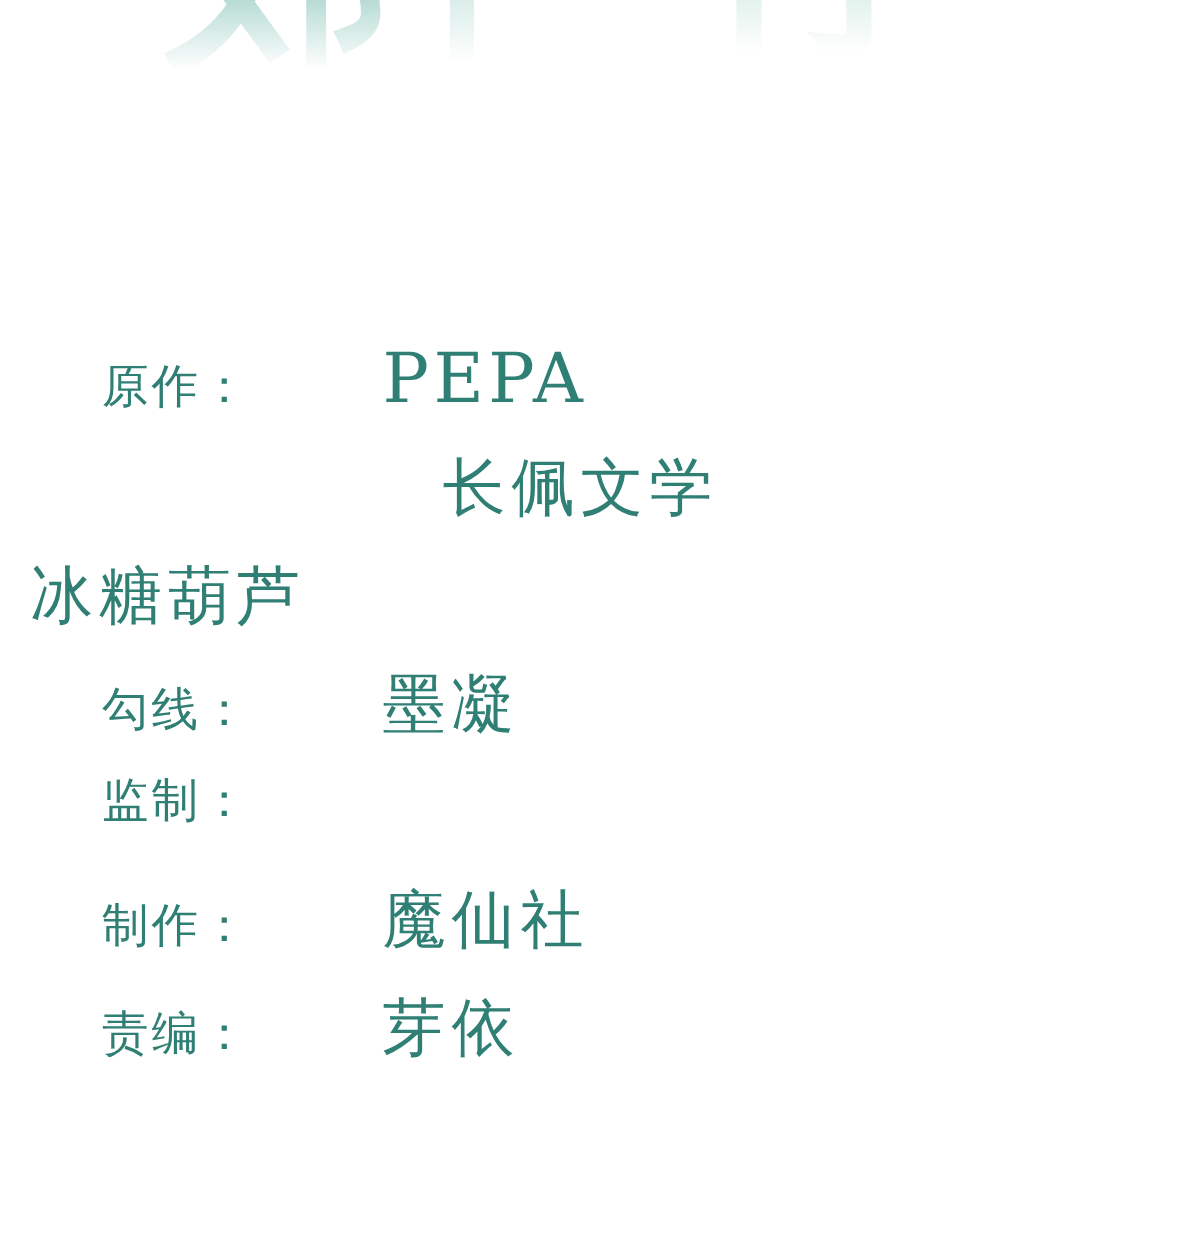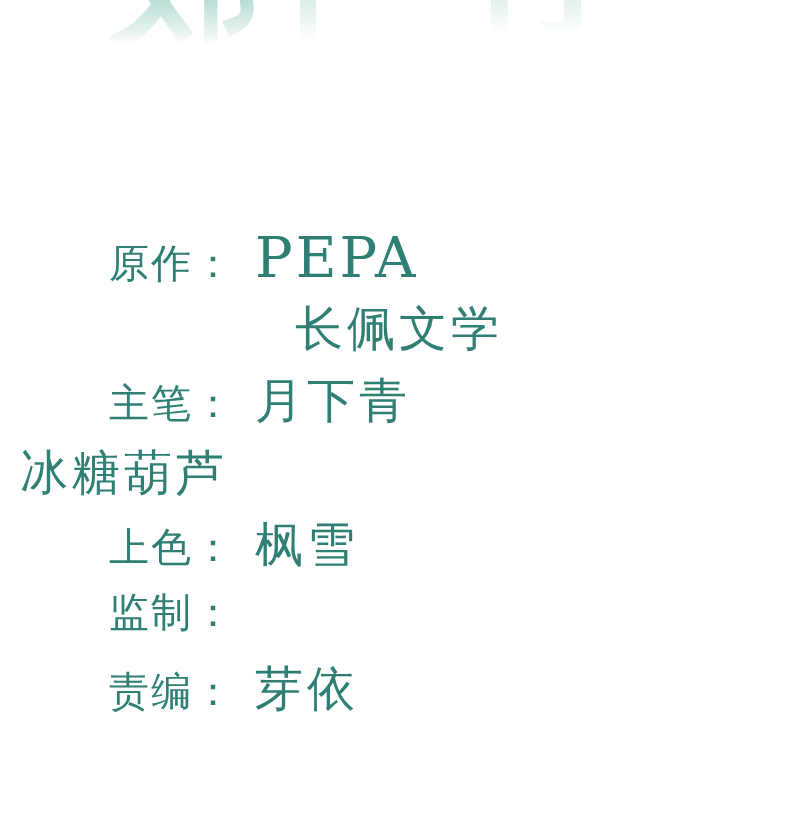--- a/index.html
+++ b/index.html
@@ -71,35 +71,35 @@
     font-family: "DejaVu Serif", serif;
   }
   .credit-row {
     display: flex;
     align-items: baseline;
     margin-bottom: 10px;
     height: 62px;
   }
   .credit-label {
     width: 235px;
-    text-align: right;
-    font-size: 40px;
+    text-align: center;
+    font-size: 31px;
     letter-spacing: 2px;
     color: #2f7f74;
     white-space: nowrap;
   }
   .credit-value {
     padding-left: 20px;
-    font-size: 48px;
+    font-size: 42px;
     letter-spacing: 4px;
     color: #2f7f74;
     white-space: nowrap;
   }
   .credit-value.latin {
-    font-size: 56px;
+    font-size: 46px;
     letter-spacing: 3px;
   }
   .credit-row.continuation .credit-label {
     visibility: hidden;
   }
   .credit-row.continuation .credit-value {
     padding-left: 60px;
   }
 </style>
 </head>
@@ -114,30 +114,30 @@
 <div class="credits" id="credits-list">
     <div class="credit-row">
       <div class="credit-label">原作：</div>
       <div class="credit-value latin">PEPA</div>
     </div>
     <div class="credit-row continuation">
       <div class="credit-label">原作：</div>
       <div class="credit-value">长佩文学</div>
     </div>
     <div class="credit-row">
-      <div class="credit-label">主笔：</div>
-      <div class="credit-value">月下青</div>
-    </div>
-    <div class="credit-row">
       <div class="credit-value">冰糖葫芦</div>
     </div>
     <div class="credit-row">
-      <div class="credit-label">上色：</div>
-      <div class="credit-value">枫雪</div>
+      <div class="credit-label">勾线：</div>
+      <div class="credit-value">墨凝</div>
     </div>
     <div class="credit-row">
       <div class="credit-label">监制：</div>
+    </div>
+    <div class="credit-row">
+      <div class="credit-label">制作：</div>
+      <div class="credit-value">魔仙社</div>
     </div>
     <div class="credit-row">
       <div class="credit-label">责编：</div>
       <div class="credit-value">芽依</div>
     </div>
   </div>
 
 </body></html>

